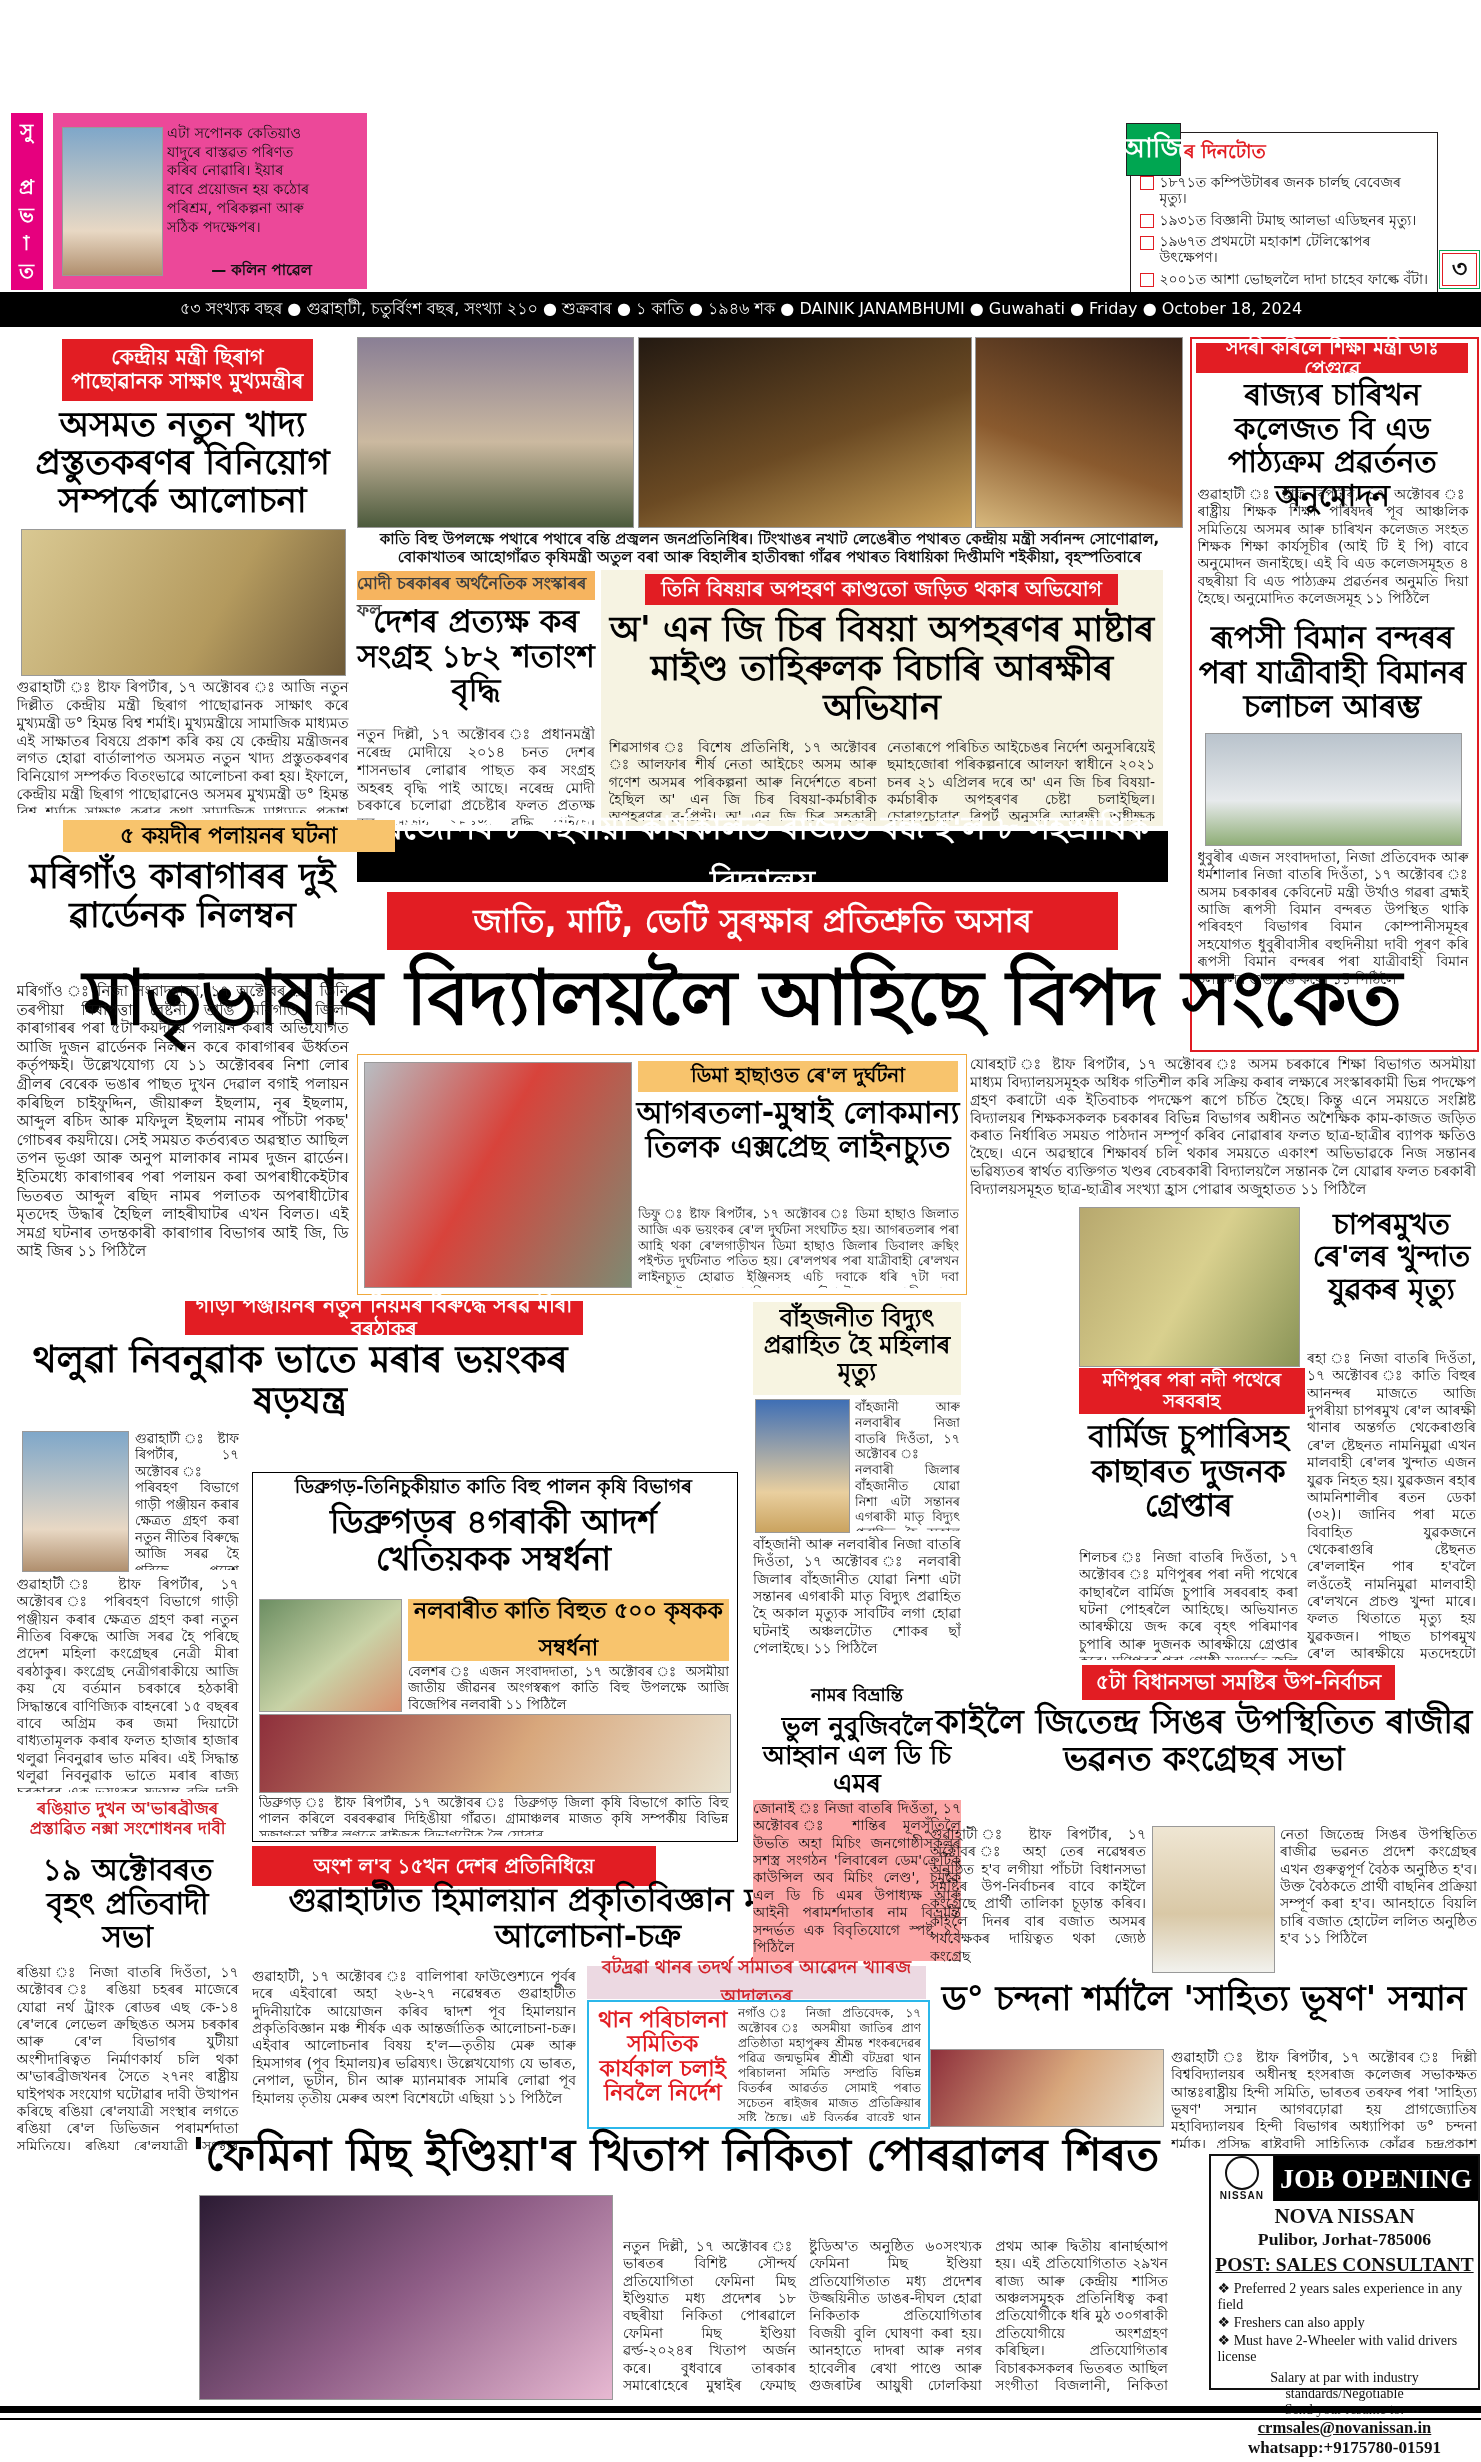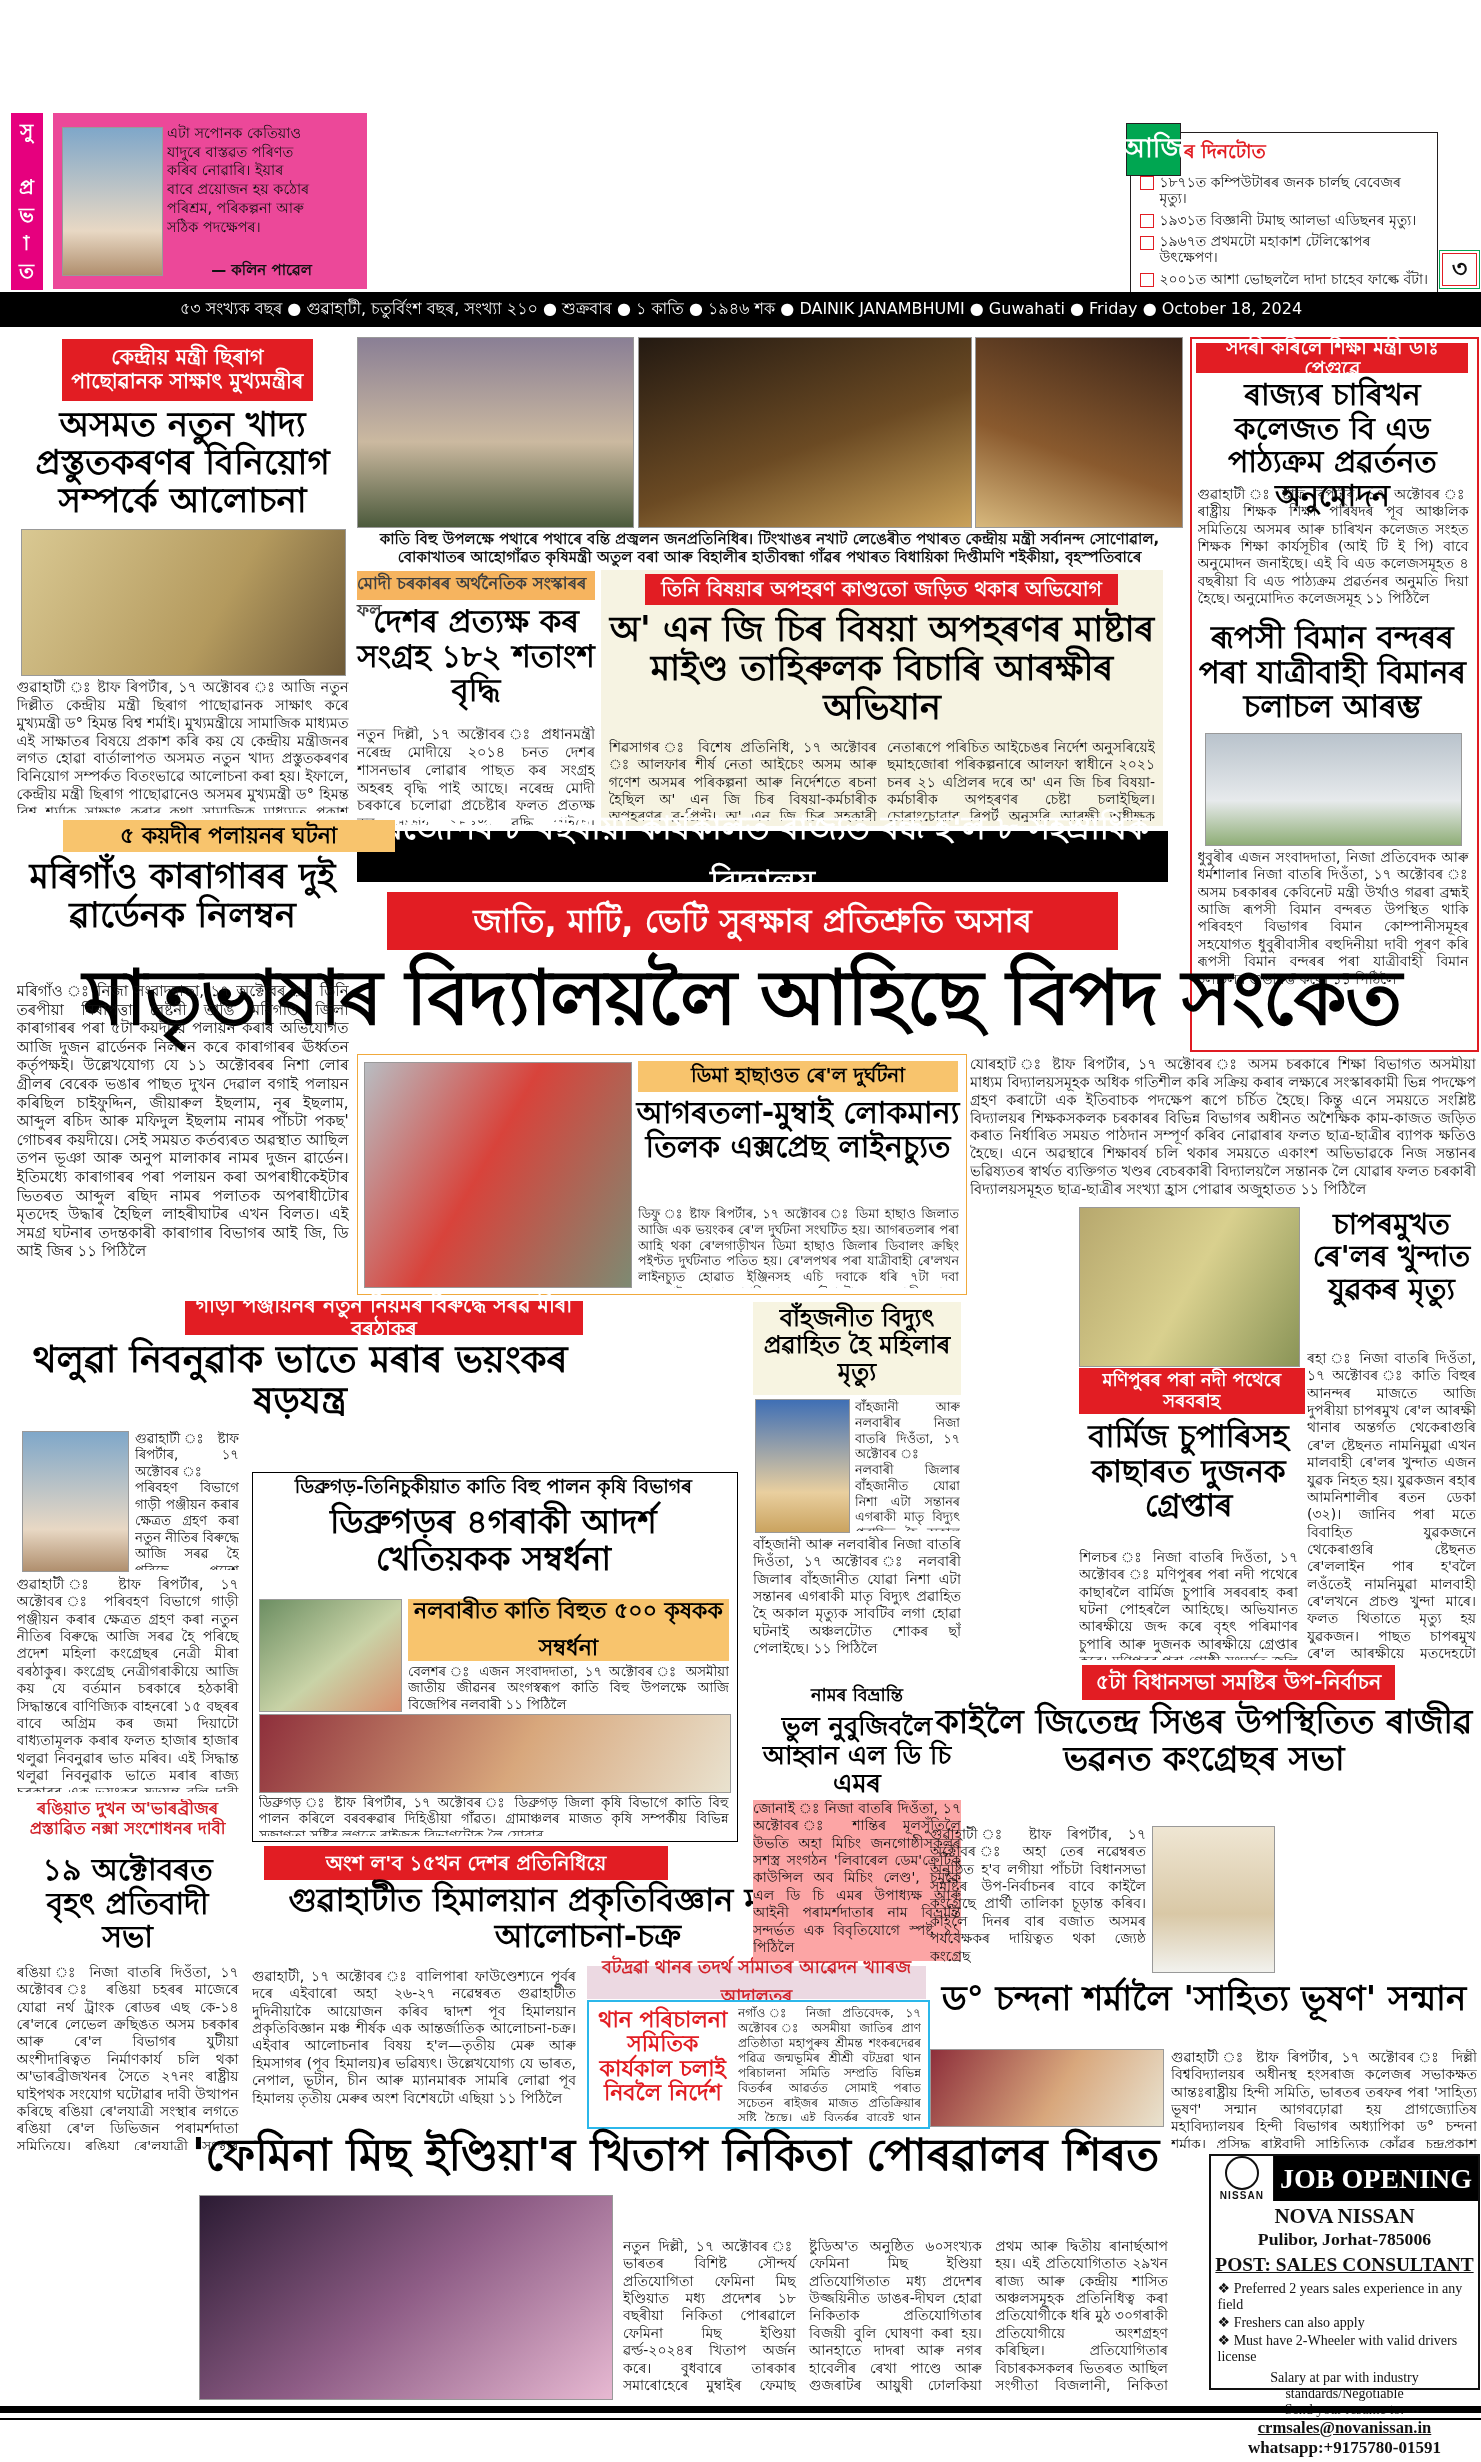--- a/index.html
+++ b/index.html
@@ -162,21 +162,21 @@
     <div class="abs hl center" style="left:4.4px;top:31px;width:472px;height:90px;font-size:33px;">ডিব্ৰুগড়ৰ ৪গৰাকী আদৰ্শ খেতিয়কক সম্বৰ্ধনা</div>
     <div class="abs photo photo-event" style="left:5.5px;top:126px;width:141px;height:111px;background:linear-gradient(140deg,#6c8e62,#c9d3a7 55%,#d98f6e);"></div>
     <div class="abs kicker-yellow center" style="left:155px;top:126px;width:321px;height:62px;font-size:22px;font-weight:bold;">
         <span>নলবাৰীত কাতি বিহুত ৫০০ কৃষকক সম্বৰ্ধনা</span>
       </div>
     <div class="abs body just" style="left:155px;top:191px;width:321px;height:45px;font-size:13.3px;">বেলশৰ ঃ এজন সংবাদদাতা, ১৭ অক্টোবৰ ঃ অসমীয়া জাতীয় জীৱনৰ অংগস্বৰূপ কাতি বিহু উপলক্ষে আজি বিজেপিৰ নলবাৰী    ১১ পিঠিলৈ</div>
     <div class="abs photo photo-event" style="left:5.5px;top:241px;width:470px;height:77px;"></div>
     <div class="abs body just" style="left:5.5px;top:322px;width:470px;height:41px;font-size:13.3px;">ডিব্ৰুগড় ঃ ষ্টাফ ৰিপৰ্টাৰ, ১৭ অক্টোবৰ ঃ ডিব্ৰুগড় জিলা কৃষি বিভাগে কাতি বিহু পালন কৰিলে বৰবৰুৱাৰ দিহিঙীয়া গাঁৱত। গ্ৰামাঞ্চলৰ মাজত কৃষি সম্পৰ্কীয় বিভিন্ন সজাগতা সৃষ্টিৰ লগতে ৰাইজক বিভাগটোক লৈ যোৱাৰ</div>
   </div>
 
-  <div class="abs kicker-red center" style="left:264px;top:1846px;width:404px;height:34px;font-size:20px;">
+  <div class="abs kicker-red center" style="left:252px;top:1846px;width:404px;height:40px;font-size:20px;">
       <span>অংশ ল'ব ১৫খন দেশৰ প্ৰতিনিধিয়ে</span>
     </div>
   <div class="abs hl center" style="left:252px;top:1883px;width:672px;height:81px;font-size:32px;">গুৱাহাটীত হিমালয়ান প্ৰকৃতিবিজ্ঞান মঞ্চৰ শীৰ্ষক আলোচনা-চক্ৰ</div>
   <div class="abs body just" style="left:252px;top:1968px;width:324px;height:182px;font-size:14px;">গুৱাহাটী, ১৭ অক্টোবৰ ঃ বালিপাৰা ফাউণ্ডেশ্যনে পূৰ্বৰ দৰে এইবাৰো অহা ২৬-২৭ নৱেম্বৰত গুৱাহাটীত দুদিনীয়াকৈ আয়োজন কৰিব দ্বাদশ পূব হিমালয়ান প্ৰকৃতিবিজ্ঞান মঞ্চ শীৰ্ষক এক আন্তৰ্জাতিক আলোচনা-চক্ৰ। এইবাৰ আলোচনাৰ বিষয় হ'ল—তৃতীয় মেৰু আৰু হিমসাগৰ (পূব হিমালয়)ৰ ভৱিষ্যৎ। উল্লেখযোগ্য যে ভাৰত, নেপাল, ভূটান, চীন আৰু ম্যানমাৰক সামৰি লোৱা পূব হিমালয় তৃতীয় মেৰুৰ অংশ বিশেষটো এছিয়া    ১১ পিঠিলৈ</div>
 
   <div class="abs kicker-pink center" style="left:587px;top:1966px;width:339px;height:33px;font-size:17.7px;">
       <span>বটদ্ৰৱা থানৰ তদৰ্থ সমিতিৰ আৱেদন খাৰিজ আদালতৰ</span>
     </div>
   <div class="abs" style="left:587px;top:2000px;width:339px;height:125px;border:2.2px solid #2bb7ea;background:#fff;">
     <div class="abs hl center" style="left:3.3px;top:5.5px;width:141px;height:113px;font-size:22px;color:#e21d23;">থান পৰিচালনা সমিতিক কাৰ্যকাল চলাই নিবলৈ নিৰ্দেশ</div>
@@ -200,20 +200,21 @@
 
   <div class="abs hl center" style="left:1307px;top:1208px;width:169px;height:139px;font-size:29px;">চাপৰমুখত ৰে'লৰ খুন্দাত যুৱকৰ মৃত্যু</div>
   <div class="abs body just" style="left:1307px;top:1350px;width:169px;height:309px;font-size:14px;">ৰহা ঃ নিজা বাতৰি দিওঁতা, ১৭ অক্টোবৰ ঃ কাতি বিহুৰ আনন্দৰ মাজতে আজি দুপৰীয়া চাপৰমুখ ৰে'ল আৰক্ষী থানাৰ অন্তৰ্গত থেকেৰাগুৰি ৰে'ল ষ্টেছনত নামনিমুৱা এখন মালবাহী ৰে'লৰ খুন্দাত এজন যুৱক নিহত হয়। যুৱকজন ৰহাৰ আমনিশালীৰ ৰতন ডেকা (৩২)। জানিব পৰা মতে বিবাহিত যুৱকজনে থেকেৰাগুৰি ষ্টেছনত ৰে'ললাইন পাৰ হ'বলৈ লওঁতেই নামনিমুৱা মালবাহী ৰে'লখনে প্ৰচণ্ড খুন্দা মাৰে। ফলত থিতাতে মৃত্যু হয় যুৱকজন। পাছত চাপৰমুখ ৰে'ল আৰক্ষীয়ে মৃতদেহটো উদ্ধাৰ কৰি মৰণোত্তৰ পৰীক্ষাৰ বাবে চিকিৎসালয়লৈ প্ৰেৰণ কৰে।</div>
 
   <div class="abs kicker-red center" style="left:1082px;top:1665px;width:313px;height:35px;font-size:20.5px;">
       <span>৫টা বিধানসভা সমষ্টিৰ উপ-নিৰ্বাচন</span>
     </div>
   <div class="abs hl center" style="left:930px;top:1704px;width:548px;height:117px;font-size:33px;">কাইলৈ জিতেন্দ্ৰ সিঙৰ উপস্থিতিত ৰাজীৱ ভৱনত কংগ্ৰেছৰ সভা</div>
   <div class="abs body just" style="left:930px;top:1826px;width:216px;height:145px;font-size:14px;">গুৱাহাটী ঃ ষ্টাফ ৰিপৰ্টাৰ, ১৭ অক্টোবৰ ঃ অহা তেৰ নৱেম্বৰত অনুষ্ঠিত হ'ব লগীয়া পাঁচটা বিধানসভা সমষ্টিৰ উপ-নিৰ্বাচনৰ বাবে কাইলৈ কংগ্ৰেছে প্ৰাৰ্থী তালিকা চূড়ান্ত কৰিব। কাইলৈ দিনৰ বাৰ বজাত অসমৰ পৰ্যবেক্ষকৰ দায়িত্বত থকা জ্যেষ্ঠ কংগ্ৰেছ</div>
   <div class="abs photo photo-portrait" style="left:1152px;top:1826px;width:121px;height:145px;background:linear-gradient(180deg,#efe6d3,#d9c8a6 60%,#f2f2ee);"></div>
+  <div class="abs body just" style="left:1280px;top:1826px;width:197px;height:145px;font-size:14px;">নেতা জিতেন্দ্ৰ সিঙৰ উপস্থিতিত ৰাজীৱ ভৱনত প্ৰদেশ কংগ্ৰেছৰ এখন গুৰুত্বপূৰ্ণ বৈঠক অনুষ্ঠিত হ'ব। উক্ত বৈঠকতে প্ৰাৰ্থী বাছনিৰ প্ৰক্ৰিয়া সম্পূৰ্ণ কৰা হ'ব। আনহাতে বিয়লি চাৰি বজাত হোটেল ললিত অনুষ্ঠিত হ'ব    ১১ পিঠিলৈ</div>
 
   <div class="abs hl center" style="left:930px;top:1979px;width:548px;height:65px;font-size:34px;">ড° চন্দনা শৰ্মালৈ 'সাহিত্য ভূষণ' সন্মান</div>
   <div class="abs photo photo-event" style="left:930px;top:2049px;width:232px;height:76px;"></div>
   <div class="abs body just" style="left:1171px;top:2049px;width:306px;height:99px;font-size:14px;">গুৱাহাটী ঃ ষ্টাফ ৰিপৰ্টাৰ, ১৭ অক্টোবৰ ঃ দিল্লী বিশ্ববিদ্যালয়ৰ অধীনস্থ হংসৰাজ কলেজৰ সভাকক্ষত আন্তঃৰাষ্ট্ৰীয় হিন্দী সমিতি, ভাৰতৰ তৰফৰ পৰা 'সাহিত্য ভূষণ' সন্মান আগবঢ়োৱা হয় প্ৰাগজ্যোতিষ মহাবিদ্যালয়ৰ হিন্দী বিভাগৰ অধ্যাপিকা ড° চন্দনা শৰ্মাক। প্ৰসিদ্ধ ৰাষ্ট্ৰবাদী সাহিত্যিক কোঁৱৰ চন্দ্ৰপ্ৰকাশ সিংহৰ স্মৃতি দিৱসৰ সৈতে সংগতি ৰাখি যোৱা ১৪ অক্টোবৰত অনুষ্ঠিত হৈ যোৱা আলোচনা-চক্ৰত ভাষণ আগবঢ়োৱা ড° চন্দনা শৰ্মাক কোঁৱৰ চন্দ্ৰপ্ৰকাশ সিংহ স্মৃতি 'সাহিত্য ভূষণ' সন্মানেৰে সন্মানিত কৰা হয়।    ১১ পিঠিলৈ</div>
 
   <div class="abs" style="left:1209px;top:2154px;width:267px;height:232px;border:2.2px solid #111;background:#fff;font-family:'Liberation Serif',serif;">
     <div style="display:flex;height:45px;">
       <div style="width:62px;border-right:1.7px solid #111;display:flex;flex-direction:column;align-items:center;justify-content:center;">
         <span style="width:30px;height:30px;border:2.2px solid #111;border-radius:50%;display:block;"></span>
         <span style="font-size:10px;font-weight:bold;letter-spacing:1.1px;font-family:'Liberation Sans',sans-serif;">NISSAN</span>

